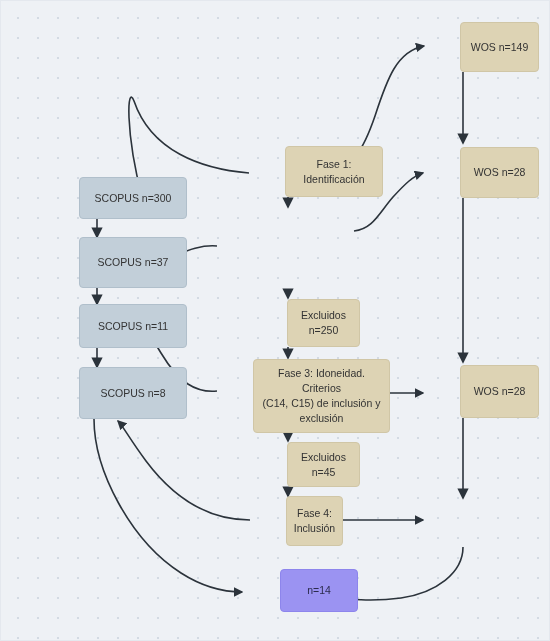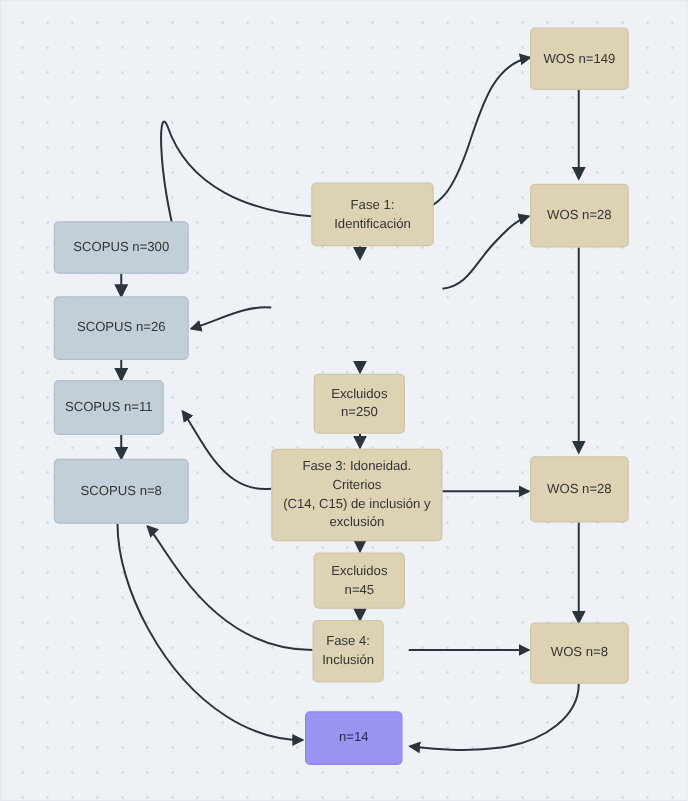--- a/index.html
+++ b/index.html
@@ -38,20 +38,21 @@
     display: flex;
     align-items: center;
     justify-content: flex-start;
     text-align: center;
     border-radius: 4px;
     color: #333333;
     font-size: 10.5px;
     line-height: 1.42;
     padding: 4px 6px;
     border: 1px solid rgba(0,0,0,0.08);
+    margin-left: 36px;
   }
   .node-scopus {
     background: #c2cfd9;
     border-color: #b0bfcb;
   }
   .node-phase {
     background: #ddd3b4;
     border-color: #d0c6a6;
   }
   .node-wos {
@@ -117,23 +118,23 @@
       <path d="M 93 418 C 93 470 130 540 180 572 C 205 588 225 591 241 591" marker-end="url(#arrow)"></path>
 
       <path d="M 462 546 C 462 572 435 592 400 597 C 370 601 345 598 327 596" marker-end="url(#arrow)"></path>
     </g>
   </svg>
 
   <div class="node node-scopus" style="left:42px; top:176px; width:108px; height:42px;">
     <span>SCOPUS n=300</span>
   </div>
   <div class="node node-scopus" style="left:42px; top:236px; width:108px; height:51px;">
-    <span>SCOPUS n=26</span>
+    <span>SCOPUS n=37</span>
   </div>
-  <div class="node node-scopus" style="left:42px; top:303px; width:88px; height:44px;">
+  <div class="node node-scopus" style="left:42px; top:303px; width:108px; height:44px;">
     <span>SCOPUS n=11</span>
   </div>
   <div class="node node-scopus" style="left:42px; top:366px; width:108px; height:52px;">
     <span>SCOPUS n=8</span>
   </div>
 
   <div class="node node-phase" style="left:248px; top:145px; width:98px; height:51px;">
     <span>
       <span>Fase 1:</span>
       <span>Identificación</span>
@@ -167,21 +168,18 @@
 
   <div class="node node-wos" style="left:423px; top:21px; width:79px; height:50px;">
     <span>WOS n=149</span>
   </div>
   <div class="node node-wos" style="left:423px; top:146px; width:79px; height:51px;">
     <span>WOS n=28</span>
   </div>
   <div class="node node-wos" style="left:423px; top:364px; width:79px; height:53px;">
     <span>WOS n=28</span>
   </div>
-  <div class="node node-wos" style="left:423px; top:497px; width:79px; height:49px;">
-    <span>WOS n=8</span>
-  </div>
 
   <div class="node node-result" style="left:243px; top:568px; width:78px; height:43px;">
     <span>n=14</span>
   </div>
 
 </div>
 
 </body></html>

